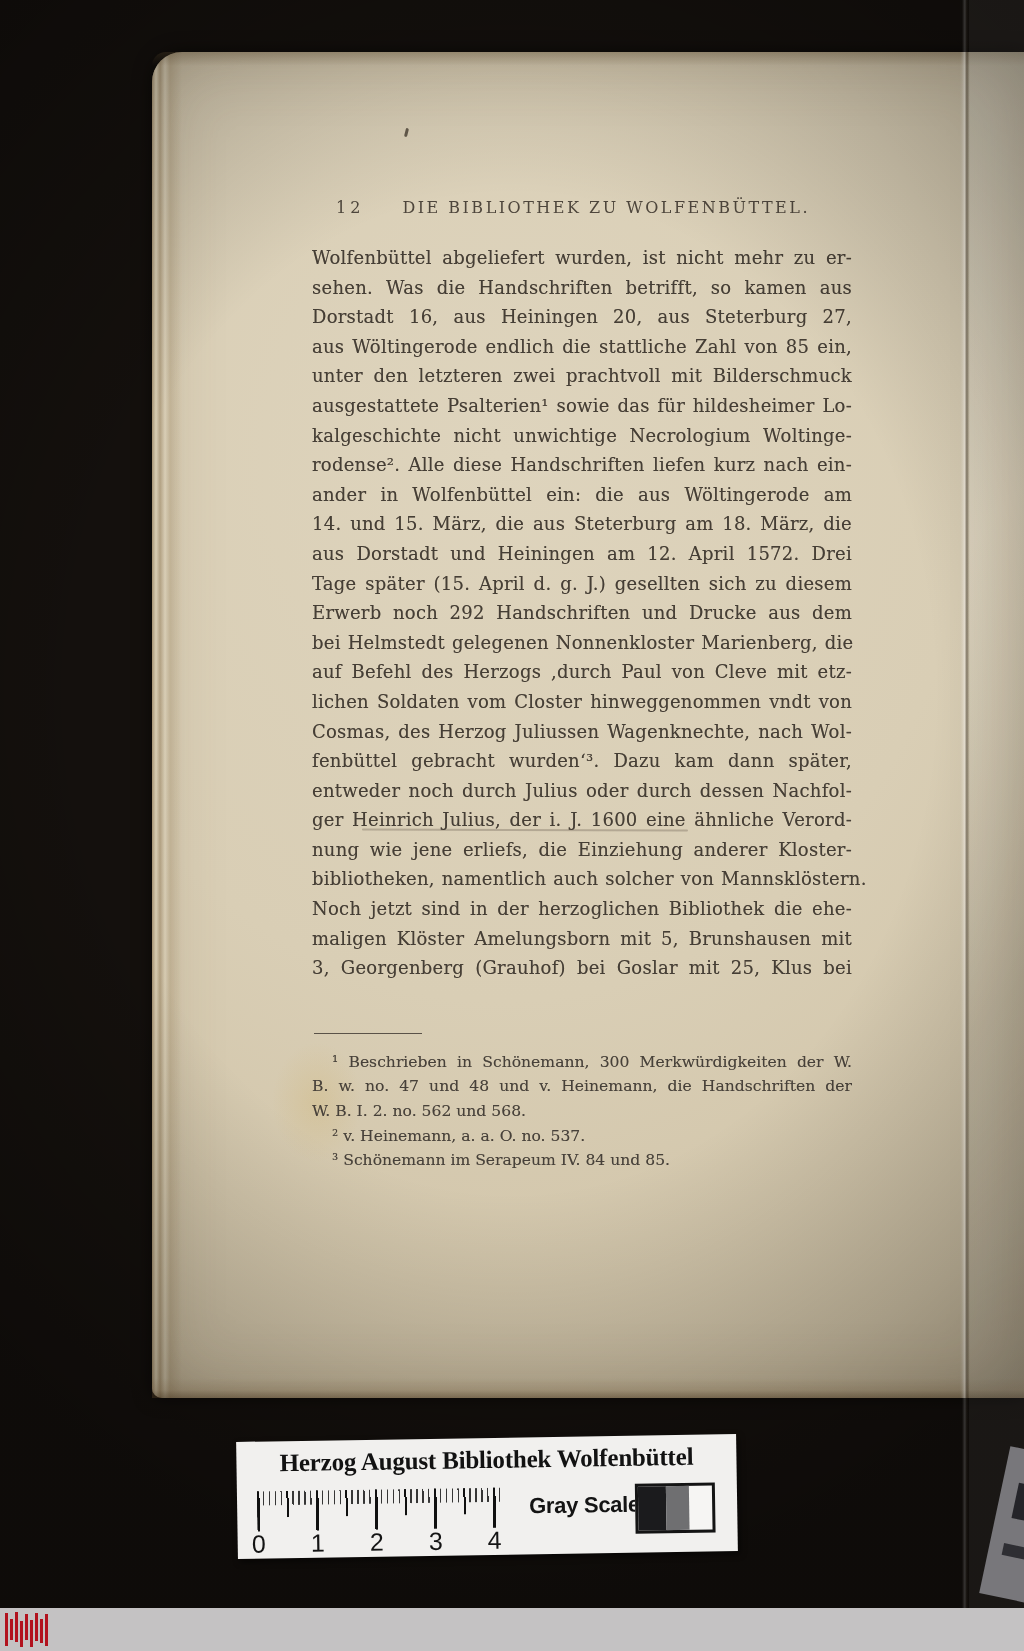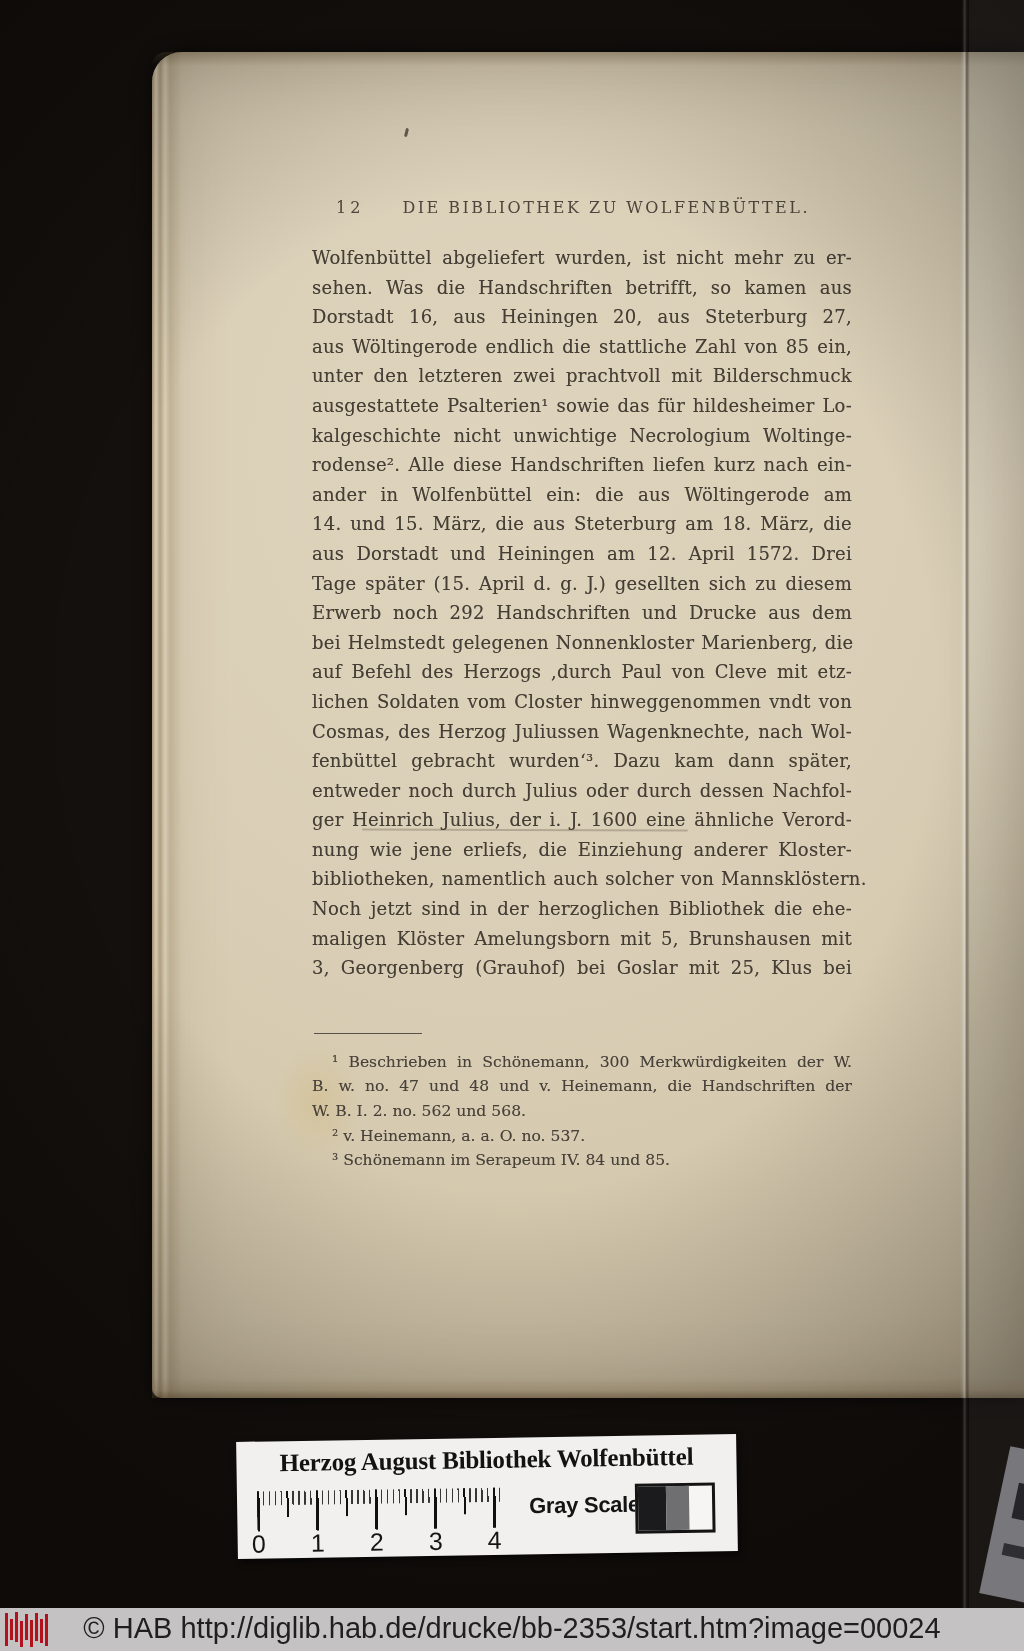--- a/index.html
+++ b/index.html
@@ -168,16 +168,15 @@
         <rect x="6" y="8" width="3" height="21"></rect>
         <rect x="11" y="1" width="3" height="30"></rect>
         <rect x="16" y="10" width="3" height="26"></rect>
         <rect x="21" y="3" width="3" height="26"></rect>
         <rect x="26" y="9" width="3" height="27"></rect>
         <rect x="31" y="2" width="3" height="28"></rect>
         <rect x="36" y="8" width="3" height="24"></rect>
         <rect x="41" y="3" width="3" height="32"></rect>
       </g>
     </svg>
-    <div class="copyright">© HAB http://diglib.hab.de/drucke/bb-2353/start.htm?image=00024</div>
   </div>
 
 </div>
 
 </body></html>

